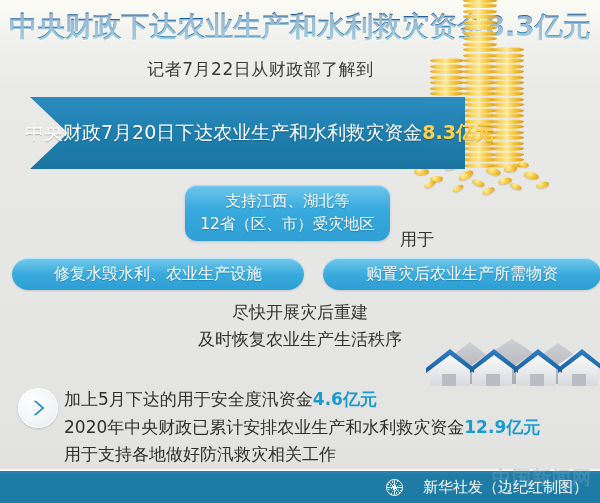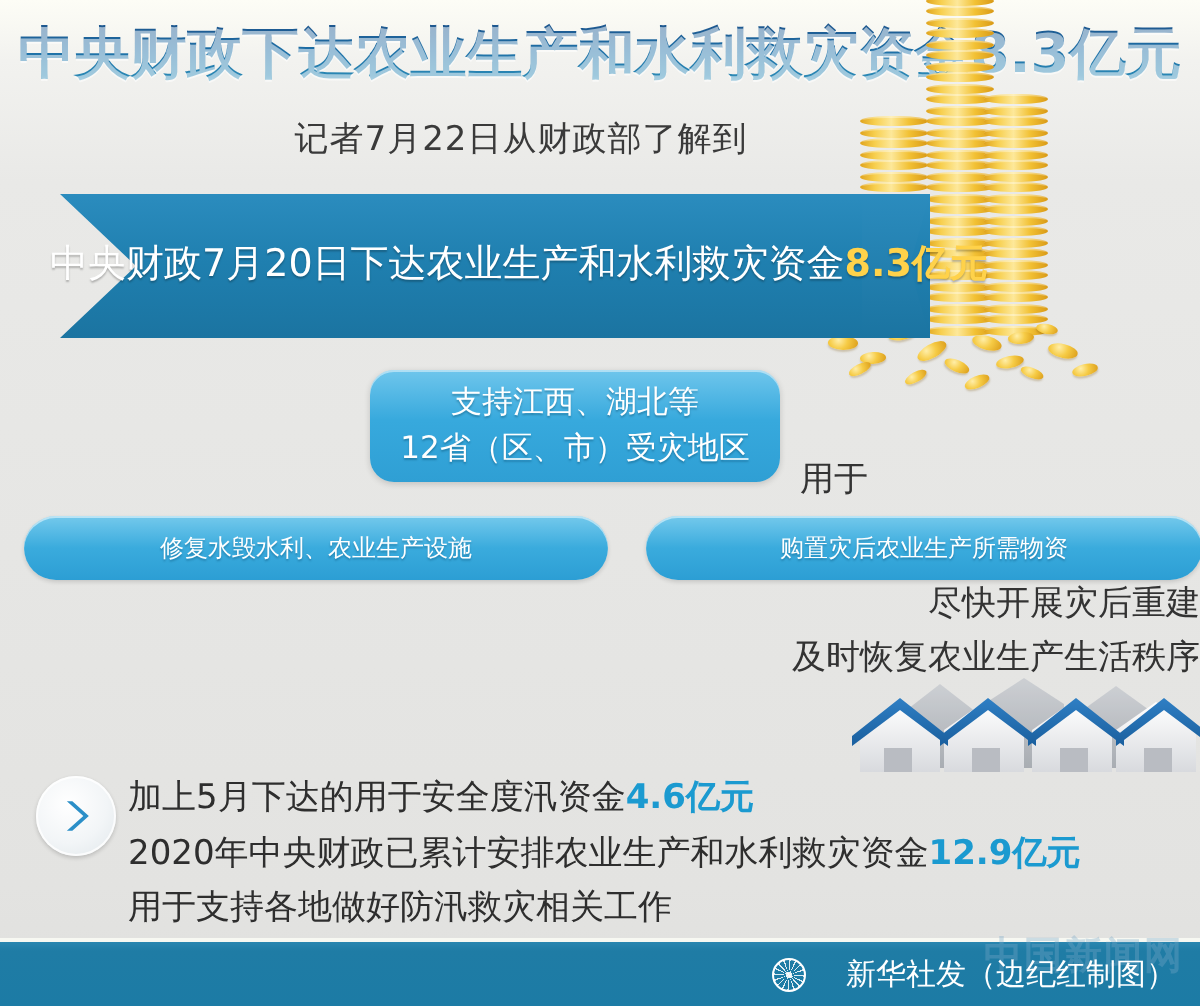--- a/index.html
+++ b/index.html
@@ -84,32 +84,32 @@
   }
   #yongyu{
     position:absolute; left:400px; top:228px;
     font-size:17px; color:#333; white-space:nowrap;
   }
 
   
   .pill{
     position:absolute; top:258px; height:32px; border-radius:16px;
     display:flex; align-items:center; justify-content:center;
-    color:#ffffff; font-size:12px; white-space:nowrap;
+    color:#ffffff; font-size:16px; white-space:nowrap;
     background:linear-gradient(180deg,#74c9ec 0%,#3aabdd 50%,#2c9ed4 100%);
     box-shadow:0 1px 2px rgba(0,0,0,.14), inset 0 1px 0 rgba(255,255,255,.5);
     text-shadow:0 1px 1px rgba(0,60,90,.32);
   }
   #pill-1{ left:12px; width:292px; }
   #pill-2{ left:323px; width:278px; }
 
   
   #note{
-    position:absolute; left:0; top:289px; width:600px;
-    text-align:right; font-size:17px; color:#333; line-height:1.6;
+    position:absolute; left:0; top:300px; width:600px;
+    text-align:center; font-size:17px; color:#333; line-height:1.6;font-family:Liberation Mono, monospace;
   }
 
   
   #houses{ position:absolute; left:420px; top:338px; width:180px; height:52px; }
 
   
   #arrow-badge{
     position:absolute; left:18px; top:388px; width:40px; height:40px;
     border-radius:50%;
     background:radial-gradient(circle at 40% 35%,#ffffff 0%,#f2f5f7 55%,#dfe6ea 100%);

